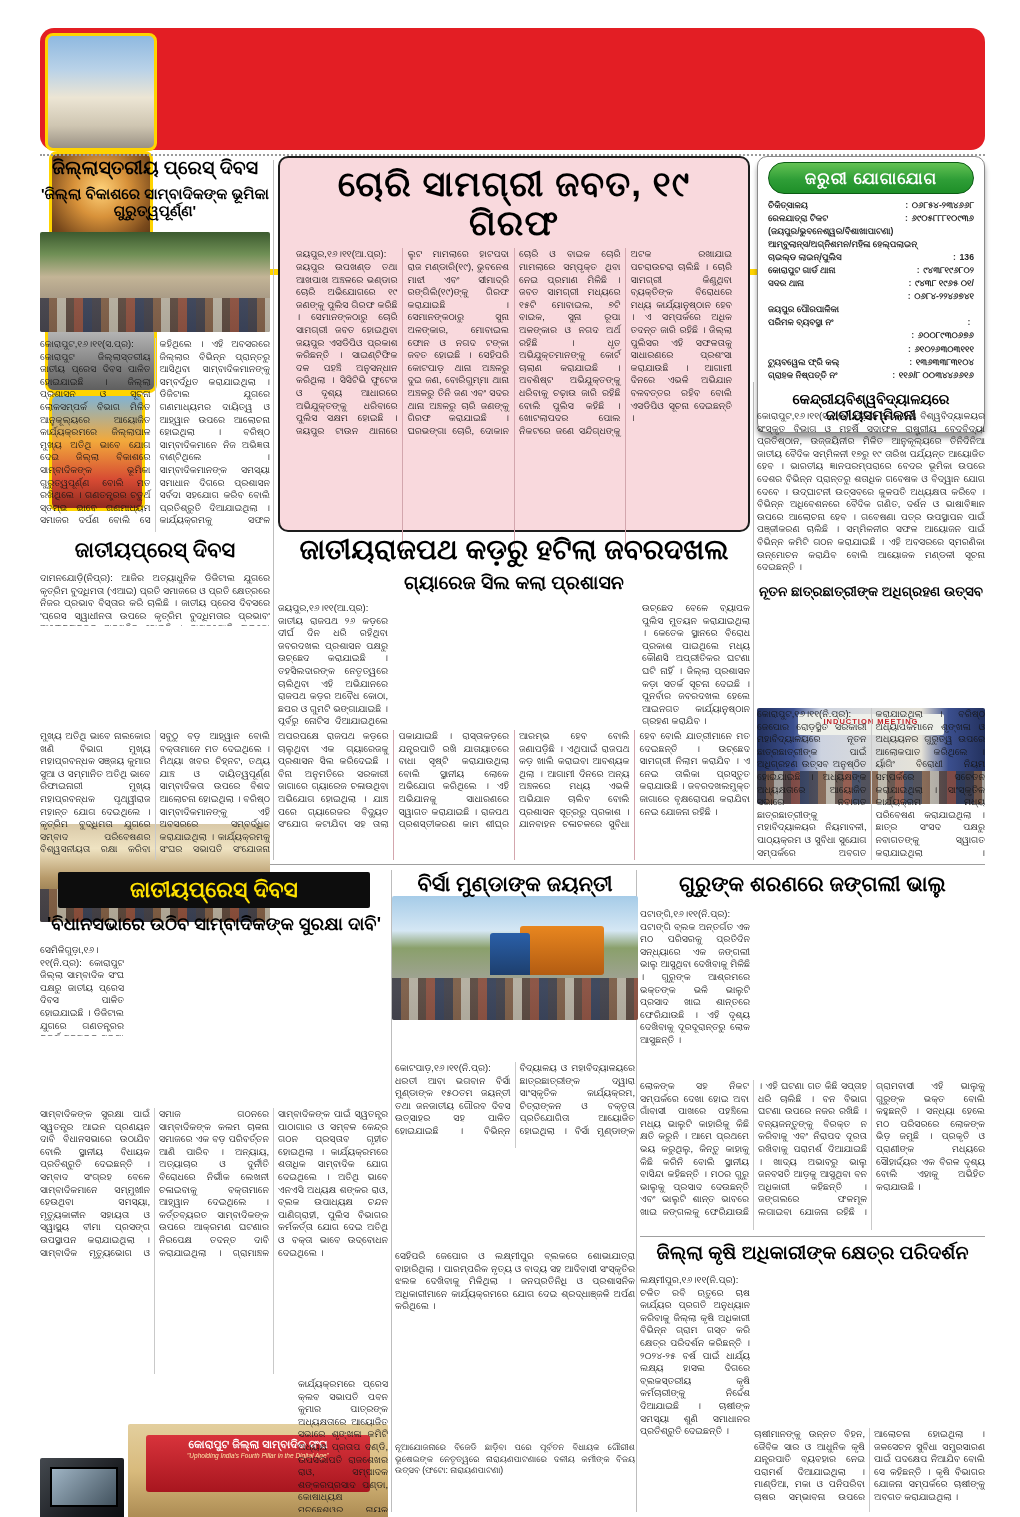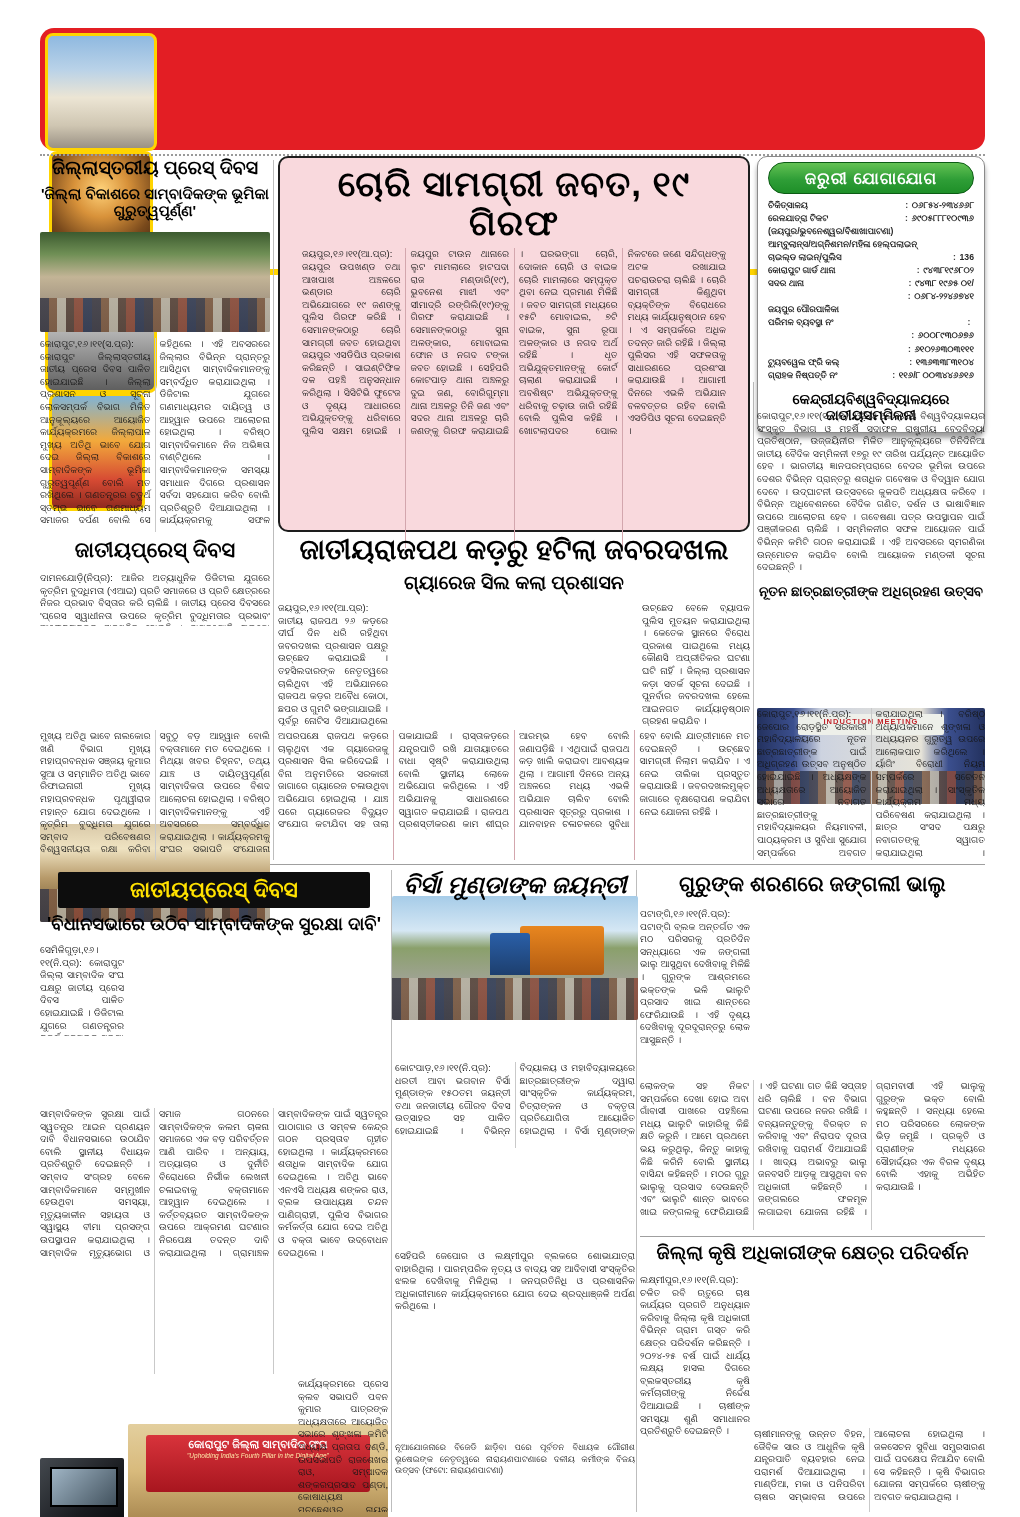--- a/index.html
+++ b/index.html
@@ -58,21 +58,21 @@
     background:linear-gradient(180deg,#63c253 0%,#2f9e37 55%,#1e8f28 100%);color:#fff;font-weight:bold;font-size:16.5px;text-align:center;line-height:30px;letter-spacing:1px;}
   .c-rows{padding:3px 10px 0 10px;}
   .c-row{display:flex;font-size:8.7px;font-weight:bold;color:#262626;line-height:1.5;}
   .c-row .lbl{flex:1;text-align:left;}
   .c-row .cln{width:10px;text-align:center;color:#444;}
   .c-row .val{text-align:right;white-space:nowrap;}
 
   .black-banner{background:#0d0d0d;color:#ffe100;font-weight:bold;text-align:center;border-radius:2px;}
   .caption{font-size:8.6px;line-height:1.35;color:#222;text-align:justify;overflow:hidden;}
 
-  #pinkbox{left:278px;top:156px;width:472px;height:376px;background:#f9d9dd;border:2.5px solid #1d1d1d;border-radius:10px;padding:4px 22px;box-sizing:border-box;
+  #pinkbox{left:278px;top:156px;width:472px;height:376px;background:#f9d9dd;border:2.5px solid #1d1d1d;border-radius:10px;padding:4px 16px;box-sizing:border-box;
     box-shadow:0 0 0 3px #f9d9dd inset;}
   #pinkbox .headline{font-size:35px;letter-spacing:1px;margin:2px 0 6px 0;}
 </style>
 </head>
 <body>
 
 <div id="page">
 
   <div class="abs" id="masthead">
     <div class="mh-photo ph-temple" style="width:106px;"></div>
@@ -223,21 +223,21 @@
     <div class="banner-red">
       <div class="l1">କୋରାପୁଟ ଜିଲ୍ଲା ସାମ୍ବାଦିକ ସଂଘ</div>
       <div class="l2">"Upholding India's Fourth Pillar in the Digital Age"</div>
     </div>
 
   </div>
   <div class="abs body-text cols3" style="left:40px;top:1108px;width:348px;height:266px;">ସାମ୍ବାଦିକଙ୍କ ସୁରକ୍ଷା ପାଇଁ ସ୍ୱତନ୍ତ୍ର ଆଇନ ପ୍ରଣୟନ ଦାବି ବିଧାନସଭାରେ ଉଠାଯିବ ବୋଲି ସ୍ଥାନୀୟ ବିଧାୟକ ପ୍ରତିଶ୍ରୁତି ଦେଇଛନ୍ତି । ସମ୍ବାଦ ସଂଗ୍ରହ ବେଳେ ସାମ୍ବାଦିକମାନେ ସମ୍ମୁଖୀନ ହେଉଥିବା ସମସ୍ୟା, ମୃତ୍ୟୁକାଳୀନ ସହାୟତା ଓ ସ୍ୱାସ୍ଥ୍ୟ ବୀମା ପ୍ରସଙ୍ଗ ଉପସ୍ଥାପନ କରାଯାଇଥିଲା । ସାମ୍ବାଦିକ ମୃତ୍ୟୁଭୋଗ ଓ ସମାଜ ଗଠନରେ ସାମ୍ବାଦିକଙ୍କ କଲମ ଚାଳନା ସମାଜରେ ଏକ ବଡ଼ ପରିବର୍ତ୍ତନ ଆଣି ପାରିବ । ଅନ୍ୟାୟ, ଅତ୍ୟାଚାର ଓ ଦୁର୍ନୀତି ବିରୋଧରେ ନିର୍ଭୀକ ଲେଖନୀ ଚଳାଇବାକୁ ବକ୍ତାମାନେ ଆହ୍ୱାନ ଦେଇଥିଲେ । କର୍ତ୍ତବ୍ୟରତ ସାମ୍ବାଦିକଙ୍କ ଉପରେ ଆକ୍ରମଣ ଘଟଣାର ନିରପେକ୍ଷ ତଦନ୍ତ ଦାବି କରାଯାଇଥିଲା । ଗ୍ରାମାଞ୍ଚଳ ସାମ୍ବାଦିକଙ୍କ ପାଇଁ ସ୍ୱତନ୍ତ୍ର ପାଠାଗାର ଓ ସମ୍ବଳ କେନ୍ଦ୍ର ଗଠନ ପ୍ରସ୍ତାବ ଗୃହୀତ ହୋଇଥିଲା । କାର୍ଯ୍ୟକ୍ରମରେ ଶତାଧିକ ସାମ୍ବାଦିକ ଯୋଗ ଦେଇଥିଲେ । ଅତିଥି ଭାବେ ଏନଏସି ଅଧ୍ୟକ୍ଷ ଶଙ୍କର ରାଓ, ବ୍ଲକ ଉପାଧ୍ୟକ୍ଷ ଚନ୍ଦନ ପାଣିଗ୍ରାହୀ, ପୁଲିସ ବିଭାଗର କର୍ମକର୍ତ୍ତା ଯୋଗ ଦେଇ ଅତିଥି ଓ ବକ୍ତା ଭାବେ ଉଦ୍ବୋଧନ ଦେଇଥିଲେ ।</div>
 
   <div class="abs body-text" style="left:298px;top:1378px;width:90px;height:134px;">କାର୍ଯ୍ୟକ୍ରମରେ ପ୍ରେସ କ୍ଲବ ସଭାପତି ପବନ କୁମାର ପାତ୍ରଙ୍କ ଅଧ୍ୟକ୍ଷତାରେ ଆୟୋଜିତ ସଭାରେ ଶୃଙ୍ଖଳା କମିଟି ଅଧ୍ୟକ୍ଷ ପ୍ରତାପ ଦଣ୍ଡି, ଉପସଭାପତି ରାଜଶେଖର ରାଓ, ସମ୍ପାଦକ ଶଙ୍କରପ୍ରସାଦ ପଣ୍ଡା, କୋଷାଧ୍ୟକ୍ଷ ମୁଚ୍ଛେଶ୍ୱର ନାୟକ ପ୍ରମୁଖ କାର୍ଯ୍ୟକ୍ରମ ପରିଚାଳନା କରିଥିଲେ । ବହୁ ବୁଦ୍ଧିଜୀବୀ, ସାହିତ୍ୟିକ ଓ ସାମ୍ବାଦିକ କାର୍ଯ୍ୟକ୍ରମରେ ଅଂଶଗ୍ରହଣ କରିଥିଲେ ।</div>
 
-  <div class="abs headline" style="left:395px;top:872px;width:240px;font-size:24px;font-style:italic;">ବିର୍ସା ମୁଣ୍ଡାଙ୍କ ଜୟନ୍ତୀ</div>
+  <div class="abs headline" style="left:395px;top:872px;width:240px;font-size:21px;">ବିର୍ସା ମୁଣ୍ଡାଙ୍କ ଜୟନ୍ତୀ</div>
 
   <div class="abs body-text cols2" style="left:395px;top:1062px;width:240px;height:86px;">କୋଟପାଡ଼,୧୬।୧୧(ନି.ପ୍ର): ଧରତୀ ଆବା ଭଗବାନ ବିର୍ସା ମୁଣ୍ଡାଙ୍କ ୧୫୦ତମ ଜୟନ୍ତୀ ତଥା ଜନଜାତୀୟ ଗୌରବ ଦିବସ ଉତ୍ସାହର ସହ ପାଳିତ ହୋଇଯାଇଛି । ବିଭିନ୍ନ ବିଦ୍ୟାଳୟ ଓ ମହାବିଦ୍ୟାଳୟରେ ଛାତ୍ରଛାତ୍ରୀଙ୍କ ଦ୍ୱାରା ସାଂସ୍କୃତିକ କାର୍ଯ୍ୟକ୍ରମ, ଚିତ୍ରାଙ୍କନ ଓ ବକ୍ତୃତା ପ୍ରତିଯୋଗିତା ଆୟୋଜିତ ହୋଇଥିଲା । ବିର୍ସା ମୁଣ୍ଡାଙ୍କ ପ୍ରତିମୂର୍ତ୍ତିରେ ମାଲ୍ୟାର୍ପଣ କରାଯାଇ ତାଙ୍କ ସଂଗ୍ରାମୀ ଜୀବନୀ ଉପରେ ଆଲୋକପାତ କରାଯାଇଥିଲା । ଆଦିବାସୀ ସମାଜର ସ୍ୱାଭିମାନ ରକ୍ଷା ପାଇଁ ତାଙ୍କ ଅବଦାନ ଅବିସ୍ମରଣୀୟ ବୋଲି ବକ୍ତାମାନେ କହିଥିଲେ ।</div>
 
   <div class="abs body-text" style="left:395px;top:1250px;width:240px;height:74px;">ସେହିପରି ଜେପୋର ଓ ଲକ୍ଷ୍ମୀପୁର ବ୍ଲକରେ ଶୋଭାଯାତ୍ରା ବାହାରିଥିଲା । ପାରମ୍ପରିକ ନୃତ୍ୟ ଓ ବାଦ୍ୟ ସହ ଆଦିବାସୀ ସଂସ୍କୃତିର ଝଲକ ଦେଖିବାକୁ ମିଳିଥିଲା । ଜନପ୍ରତିନିଧି ଓ ପ୍ରଶାସନିକ ଅଧିକାରୀମାନେ କାର୍ଯ୍ୟକ୍ରମରେ ଯୋଗ ଦେଇ ଶ୍ରଦ୍ଧାଞ୍ଜଳି ଅର୍ପଣ କରିଥିଲେ ।</div>
 
   <div class="abs headline" style="left:640px;top:872px;width:345px;font-size:21px;">ଗୁରୁଙ୍କ ଶରଣରେ ଜଙ୍ଗଲୀ ଭାଲୁ</div>
 
   <div class="abs caption" style="left:395px;top:1442px;width:240px;height:52px;">ନୂଆଯୋଜନାରେ ବିଜେଡି ଛାଡ଼ିବା ପରେ ପୂର୍ବତନ ବିଧାୟକ ଗୌରୀଶ ଭୂଷେଇଙ୍କ ନେତୃତ୍ୱରେ ନାରାୟଣପାଟଣାରେ ଦଳୀୟ କର୍ମୀଙ୍କ ବିଜୟ ଉତ୍ସବ (ଫଟୋ: ନାରାୟଣପାଟଣା)</div>
   <div class="abs body-text" style="left:640px;top:908px;width:110px;height:168px;">ପଟାଙ୍ଗି,୧୬।୧୧(ନି.ପ୍ର): ପଟାଙ୍ଗି ବ୍ଲକ ଅନ୍ତର୍ଗତ ଏକ ମଠ ପରିସରକୁ ପ୍ରତିଦିନ ସନ୍ଧ୍ୟାରେ ଏକ ଜଙ୍ଗଲୀ ଭାଲୁ ଆସୁଥିବା ଦେଖିବାକୁ ମିଳିଛି । ଗୁରୁଙ୍କ ଆଶ୍ରମରେ ଭକ୍ତଙ୍କ ଭଳି ଭାଲୁଟି ପ୍ରସାଦ ଖାଇ ଶାନ୍ତରେ ଫେରିଯାଉଛି । ଏହି ଦୃଶ୍ୟ ଦେଖିବାକୁ ଦୂରଦୂରାନ୍ତରୁ ଲୋକ ଆସୁଛନ୍ତି ।</div>
 

